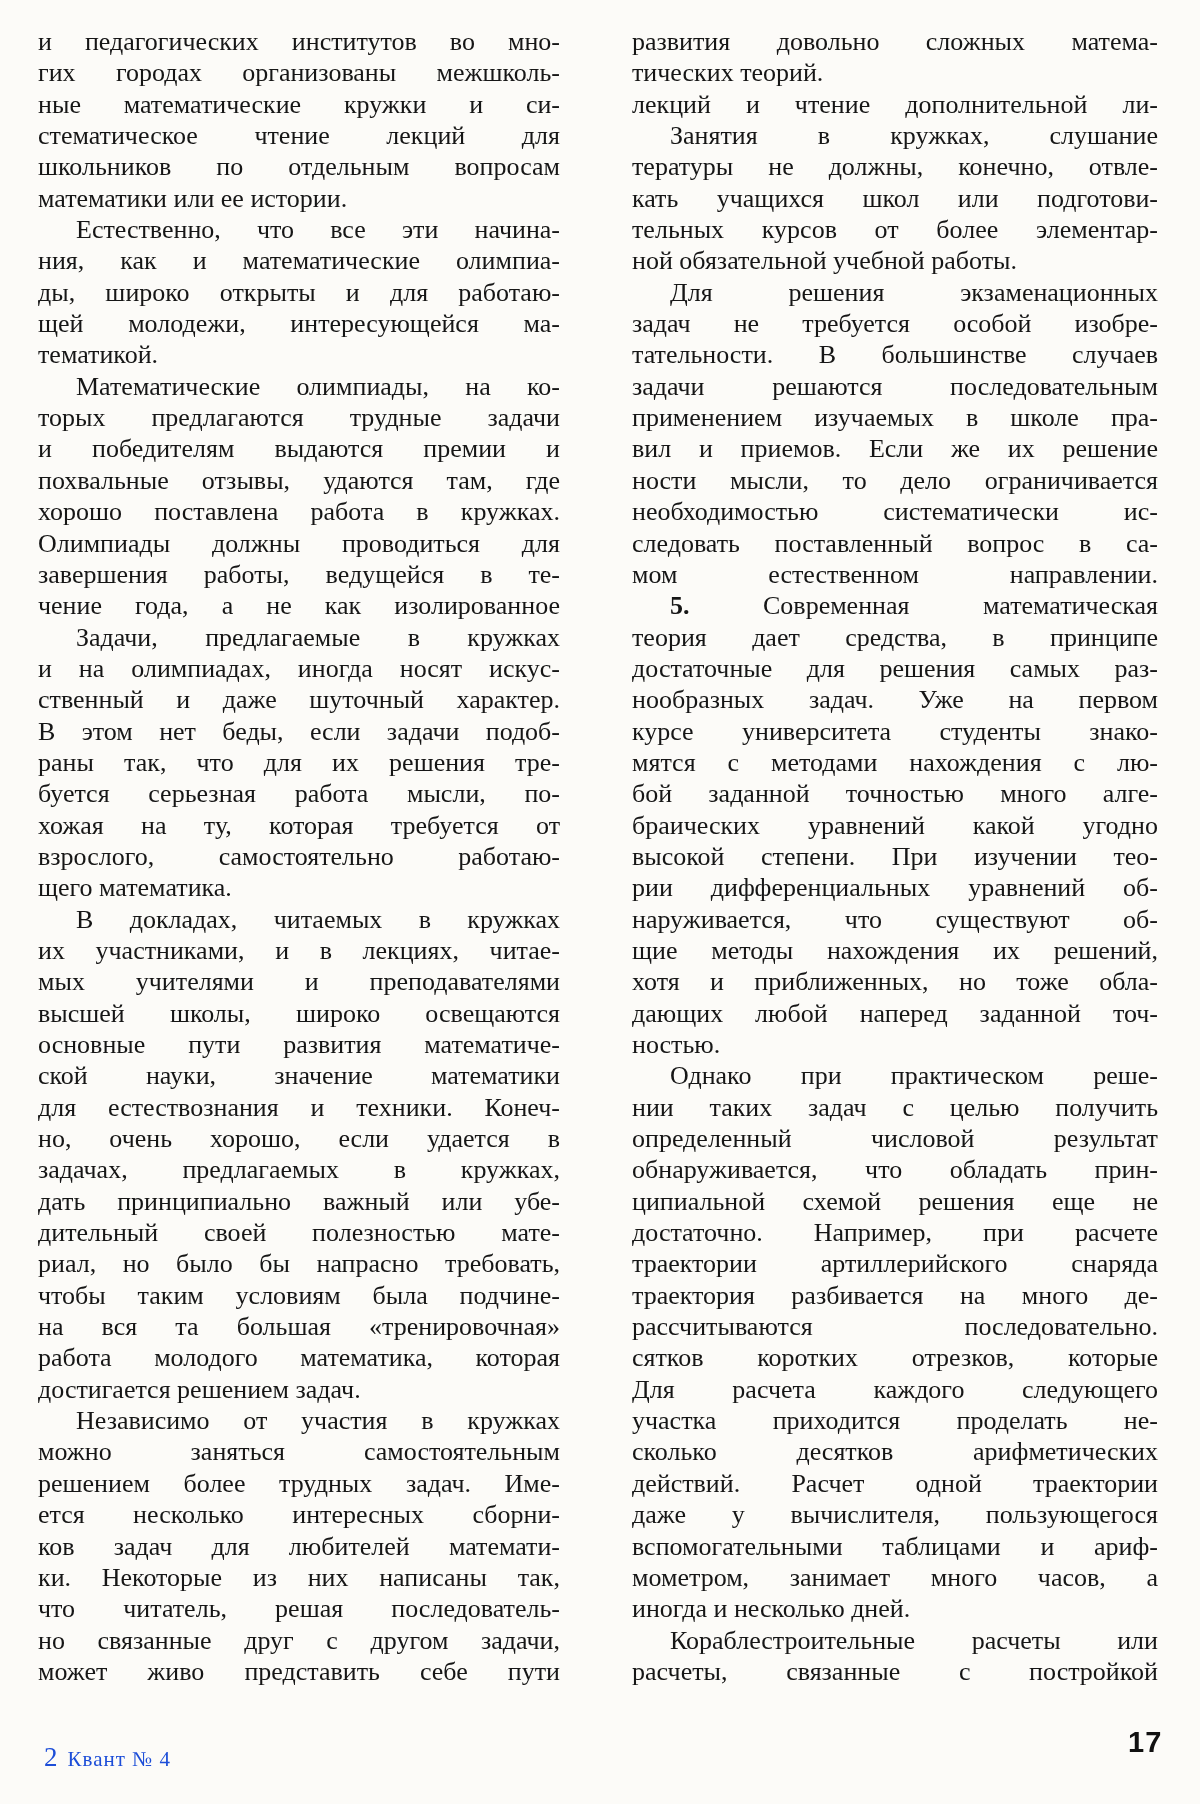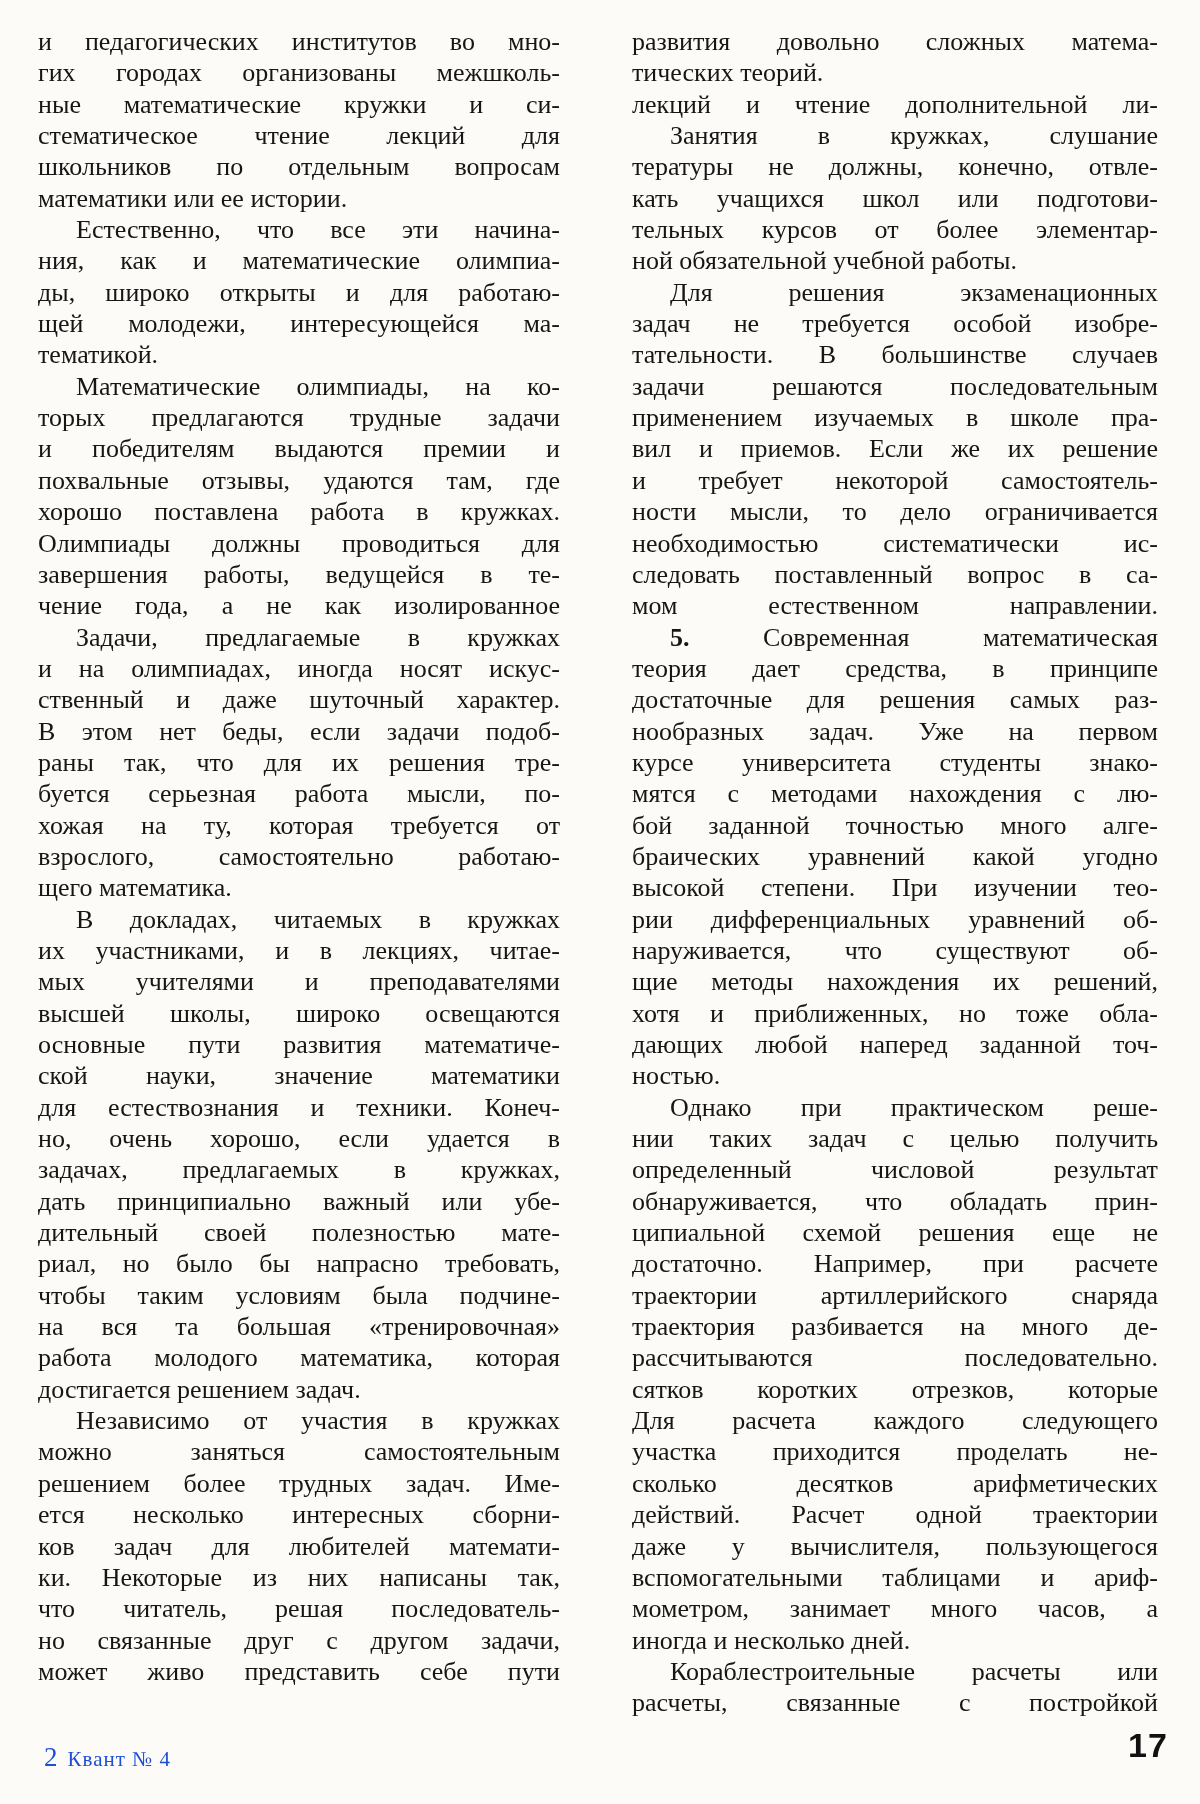--- a/index.html
+++ b/index.html
@@ -43,21 +43,21 @@
   .footer .sig {
     font-size: 27px;
     letter-spacing: 0;
     margin-right: 10px;
   }
   .pageno {
     position: absolute;
     left: 1128px; top: 1726px;
     font-family: "Liberation Sans", "DejaVu Sans", sans-serif;
     font-weight: bold;
-    font-size: 34px;
+    font-size: 29px;
     letter-spacing: 1px;
     color: #111;
   }
 </style>
 </head>
 <body>
 
 <div class="page">
   <div class="column column-left">
       <div class="para">
@@ -139,21 +139,20 @@
         <div class="line">тельных курсов от более элементар-</div>
         <div class="line end">ной обязательной учебной работы.</div>
       </div>
       <div class="para">
         <div class="line first">Для решения экзаменационных</div>
         <div class="line">задач не требуется особой изобре-</div>
         <div class="line">тательности. В большинстве случаев</div>
         <div class="line">задачи решаются последовательным</div>
         <div class="line">применением изучаемых в школе пра-</div>
         <div class="line">вил и приемов. Если же их решение</div>
-        <div class="line">и требует некоторой самостоятель-</div>
         <div class="line">ности мысли, то дело ограничивается</div>
         <div class="line">необходимостью систематически ис-</div>
         <div class="line">следовать поставленный вопрос в са-</div>
         <div class="line">мом естественном направлении.</div>
       </div>
       <div class="para">
         <div class="line first"><b>5.</b> Современная математическая</div>
         <div class="line">теория дает средства, в принципе</div>
         <div class="line">достаточные для решения самых раз-</div>
         <div class="line">нообразных задач. Уже на первом</div>

